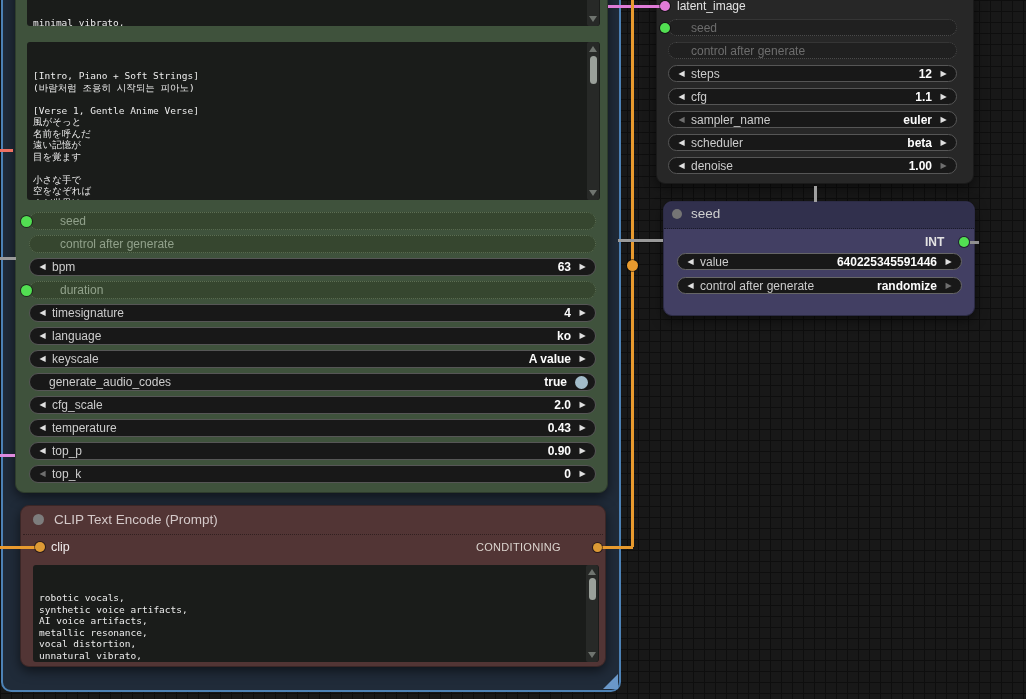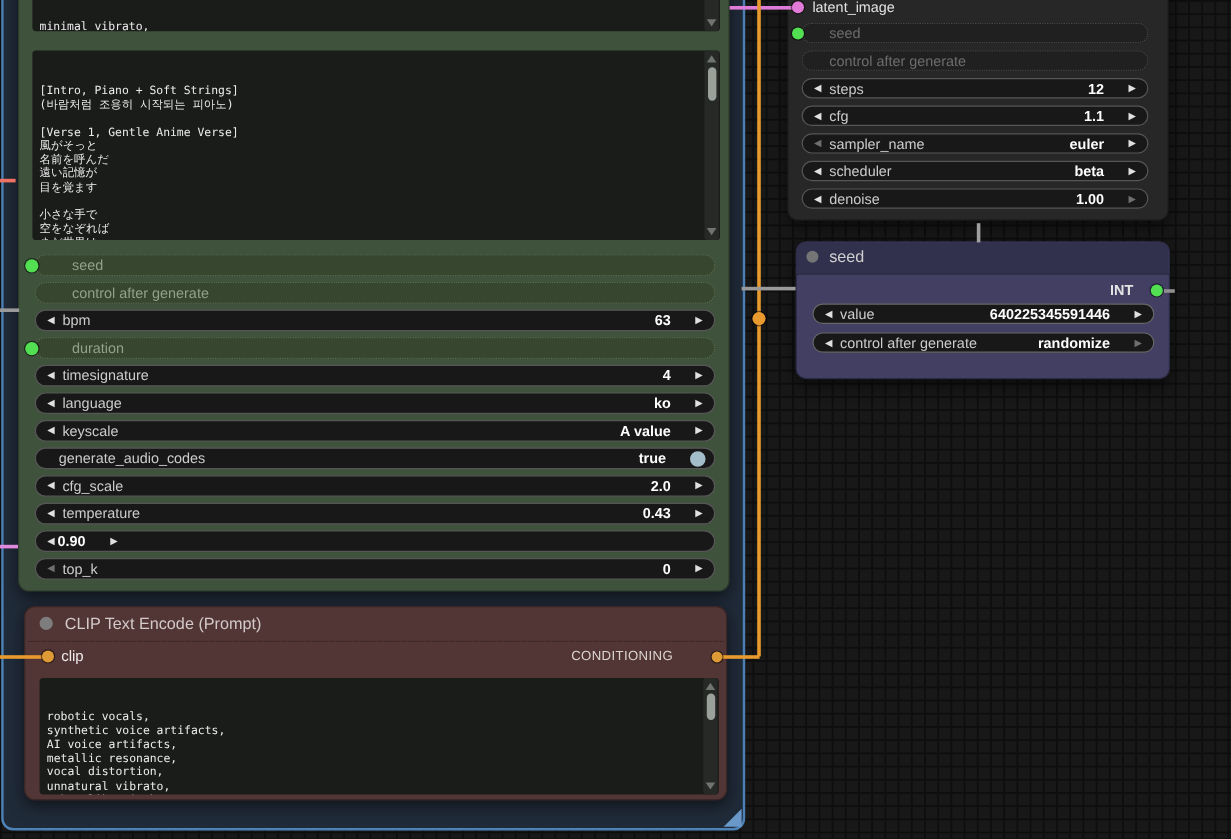--- a/index.html
+++ b/index.html
@@ -28,21 +28,21 @@
   .sb{position:absolute;top:0;right:1px;bottom:0;width:12px;background:#272927;border-radius:2px;}
   .sb-up,.sb-dn{position:absolute;left:2px;width:0;height:0;border-left:4px solid transparent;border-right:4px solid transparent;}
   .sb-up{border-bottom:6px solid #6f746f;}
   .sb-dn{border-top:6px solid #6f746f;}
   .sb-th{position:absolute;left:2.5px;width:7px;background:#9aa09a;border-radius:4px;}
   .pill{position:absolute;height:18px;border-radius:10px;background:#181818;border:1px solid #565656;
         display:flex;align-items:center;font-size:12px;color:#cccccc;padding:0 7px;box-sizing:border-box;}
   .pill .arr{font-size:8px;color:#e0e0e0;width:11px;text-align:center;flex:none;line-height:1;}
   .pill .arr.dim{color:#6f6f6f;}
   .pill .lbl{margin-left:4px;flex:1;white-space:nowrap;overflow:hidden;}
-  .pill .val{font-weight:bold;color:#fdfdfd;margin-right:18px;white-space:nowrap;}
+  .pill .val{font-weight:bold;color:#fdfdfd;margin-right:6px;white-space:nowrap;}
   .muted{position:absolute;height:18px;border-radius:10px;display:flex;align-items:center;
         font-size:12px;box-sizing:border-box;padding:0 8px 0 30px;}
   .muted.g{background:#36462f;border:1px dotted #5c6e53;color:#91a18b;}
   .muted.d{background:#202020;border:1px dotted #4a4a4a;color:#6d6d6d;}
   .toggle-circle{width:13px;height:13px;border-radius:50%;background:#a3bdca;flex:none;margin-left:2px;}
   .dot{position:absolute;border-radius:50%;z-index:50;box-shadow:0 0 0 1px rgba(0,0,0,.5);}
   .wire{position:absolute;z-index:40;}
   .slot-label{position:absolute;color:#dddddd;font-size:12px;z-index:12;white-space:nowrap;}
   .title{position:absolute;z-index:12;white-space:nowrap;}
   .collapse{position:absolute;border-radius:50%;z-index:12;}
@@ -142,20 +142,21 @@
 
   <div class="pill" style="left:29px;top:419px;width:567px;z-index:11;">
     <span class="arr">◀</span>
     <span class="lbl">temperature</span>
     <span class="val">0.43</span>
     <span class="arr">▶</span>
   </div>
 
   <div class="pill" style="left:29px;top:442px;width:567px;z-index:11;">
     <span class="arr">◀</span>
+    <span class="lbl">top_p</span>
     <span class="val">0.90</span>
     <span class="arr">▶</span>
   </div>
 
   <div class="pill" style="left:29px;top:465px;width:567px;z-index:11;">
     <span class="arr dim">◀</span>
     <span class="lbl">top_k</span>
     <span class="val">0</span>
     <span class="arr">▶</span>
   </div>

